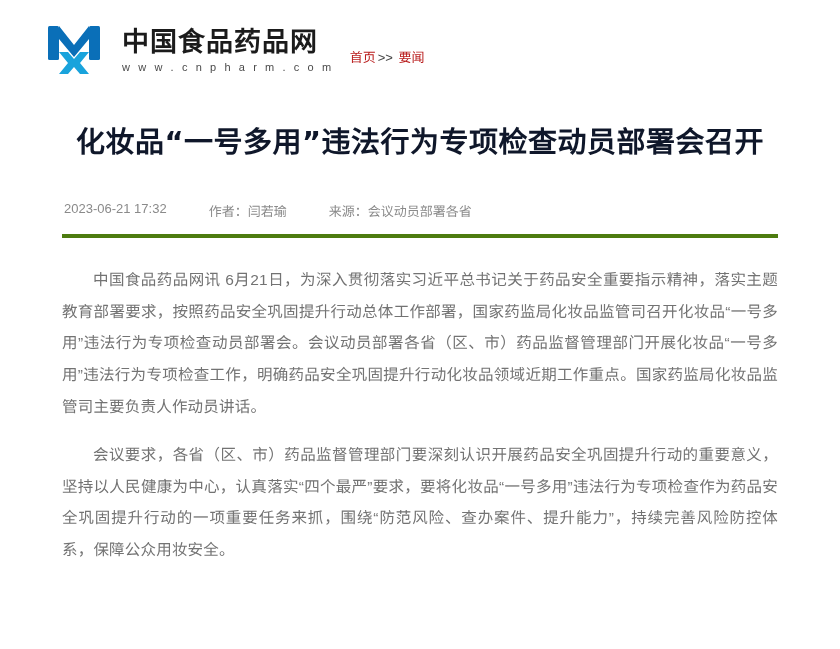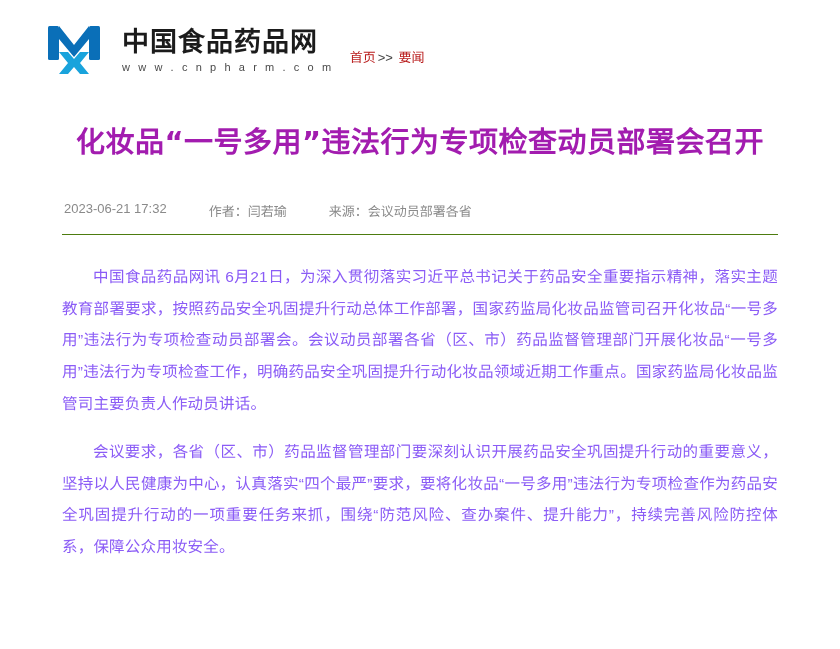--- a/index.html
+++ b/index.html
@@ -73,37 +73,37 @@
   .article {
     padding: 0 62px;
   }
   .article-title {
     margin: 28px 0 0 0;
     text-align: center;
     font-family: "DejaVu Sans", "Liberation Sans", sans-serif;
     font-size: 29px;
     font-weight: bold;
     line-height: 1.55;
-    color: #a21caf;
+    color: #0f172a;
     letter-spacing: 0.5px;
   }
   .article-meta {
     margin-top: 36px;
     padding: 0 2px 14px 2px;
     display: flex;
     gap: 42px;
     font-size: 13px;
     color: #8a8a8a;
-    border-bottom: 1px solid #4d7c0f;
+    border-bottom: 4px solid #4d7c0f;
   }
   .article-body {
     margin-top: 26px;
     font-size: 15.5px;
     line-height: 2.05;
-    color: #8b5cf6;
+    color: #737373;
     text-align: justify;
     letter-spacing: 0.2px;
   }
   .article-body p {
     margin: 0 0 16px 0;
     text-indent: 2em;
   }
 </style>
 </head>
 <body>

